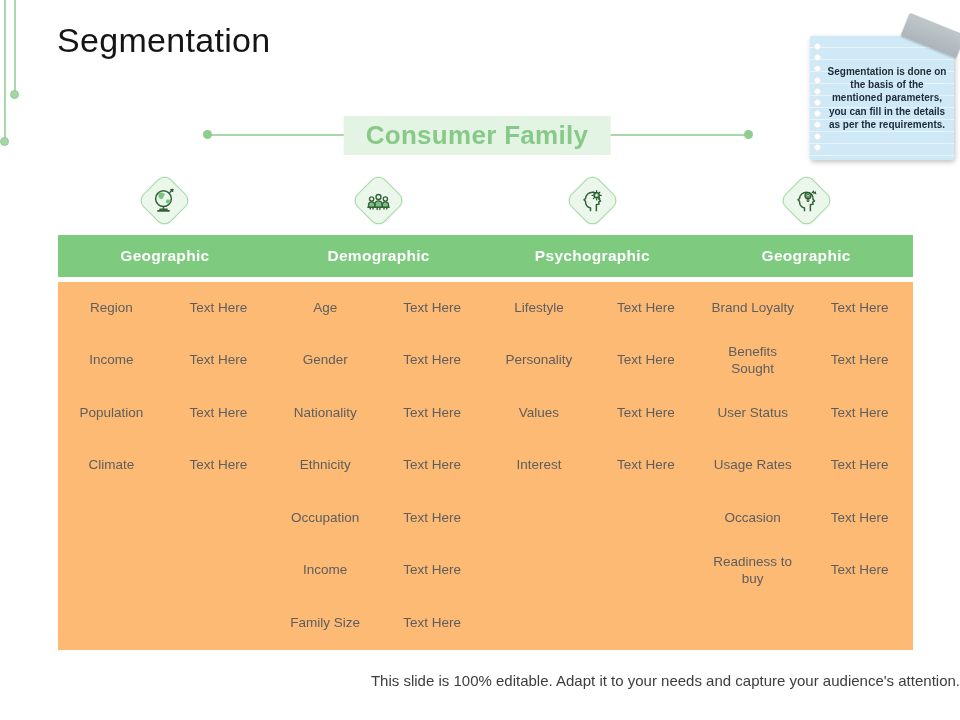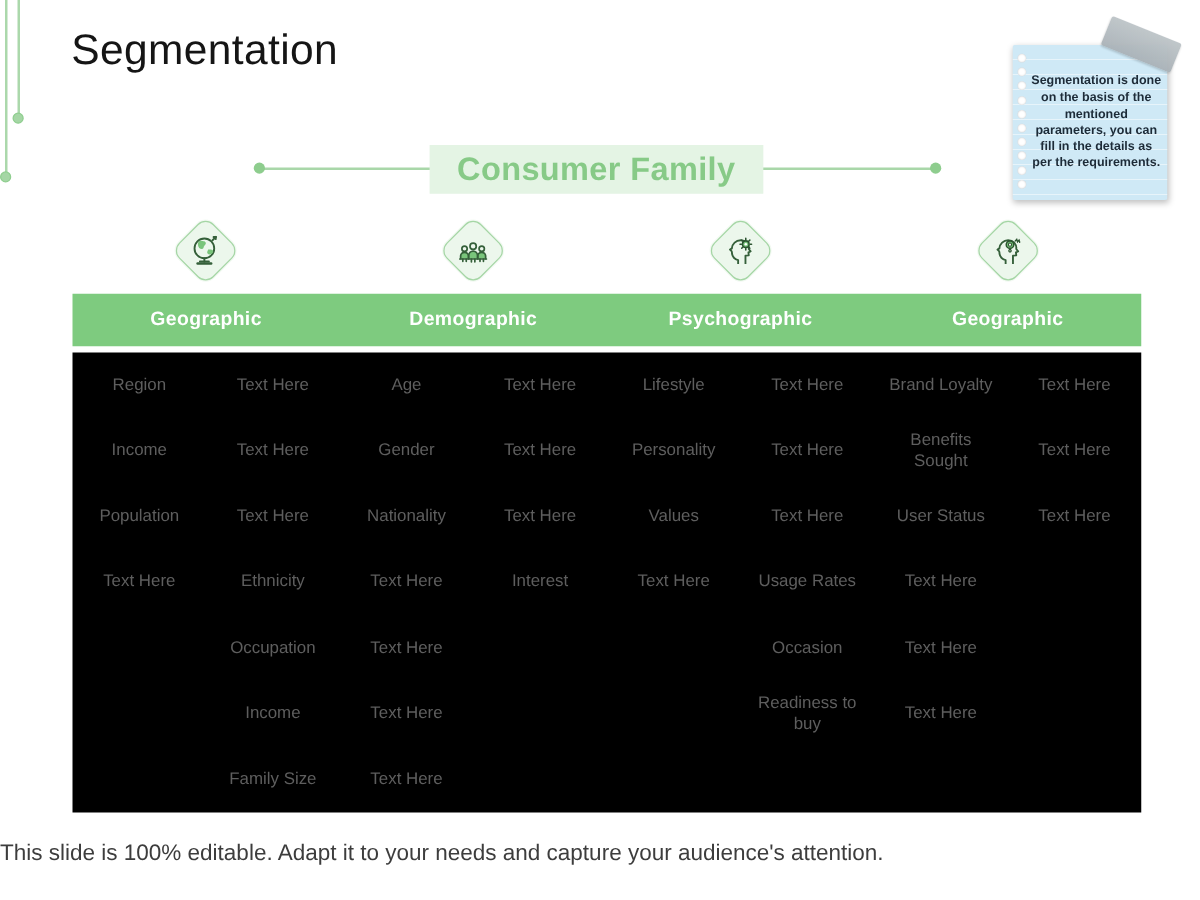--- a/index.html
+++ b/index.html
@@ -44,29 +44,29 @@
     box-shadow:0 0 0 1px rgba(165,214,165,.15);
   }
   .diamond .icon{transform:rotate(-45deg);width:30px;height:30px;display:block;}
   .diamond svg{width:30px;height:30px;display:block;}
 
   
   .seg-table{position:absolute;left:58px;top:235px;width:855px;}
   .thead{display:grid;grid-template-columns:repeat(4,1fr);height:42px;background:#7ecb7f;}
   .th{display:flex;align-items:center;justify-content:center;
       color:#ffffff;font-weight:bold;font-size:15.5px;letter-spacing:.3px;}
-  .tbody{margin-top:5px;background:#000000;
+  .tbody{margin-top:5px;background:#fdba74;
       display:grid;grid-template-columns:repeat(8,1fr);grid-auto-rows:52.5px;}
   .cell{display:flex;align-items:center;justify-content:center;
       font-size:13.5px;color:#5e5e5e;text-align:center;line-height:1.25;}
   .cell span{max-width:88px;}
 
   
   .note{
-    position:absolute;left:810px;top:36px;width:124px;height:124px;z-index:3;
+    position:absolute;left:810px;top:36px;width:144px;height:124px;z-index:3;
     background:#cfe9f6;border-radius:2px;
     background-image:repeating-linear-gradient(180deg,
         rgba(255,255,255,0) 0px, rgba(255,255,255,0) 11px,
         rgba(255,255,255,.5) 11px, rgba(255,255,255,.5) 12px);
     box-shadow:1px 2px 5px rgba(0,0,0,.25);
   }
   .note-tape{
     position:absolute;top:-13px;right:-9px;width:60px;height:25px;
     background:linear-gradient(180deg,#bdc4c8 0%,#aab2b7 100%);
     transform:rotate(22deg);border-radius:2px;opacity:.95;
@@ -76,22 +76,22 @@
   .note-holes .hole{width:7px;height:7px;border-radius:50%;background:#ffffff;
       box-shadow:inset 0 0 1.5px rgba(0,0,0,.25);}
   .note-text{
     position:absolute;left:15px;right:5px;top:6px;bottom:6px;
     display:flex;align-items:center;justify-content:center;
     text-align:center;font-size:10px;line-height:1.32;color:#1d2b38;font-weight:bold;
   }
 
   
   .footer{
-    position:absolute;left:0;right:0;top:672px;text-align:left;
-    font-size:18px;color:#3d3d3d;
+    position:absolute;left:0;right:0;top:672px;text-align:right;
+    font-size:15px;color:#3d3d3d;
   }
 </style>
 </head>
 <body>
 
 <div class="vline l1"></div>
 <div class="vline l2"></div>
 <div class="dot d1"></div>
 <div class="dot d2"></div>
 
@@ -232,20 +232,23 @@
       </div>
       <div class="cell value-cell">Text Here</div>
       <div class="cell label-cell">
         <span>Values</span>
       </div>
       <div class="cell value-cell">Text Here</div>
       <div class="cell label-cell">
         <span>User Status</span>
       </div>
       <div class="cell value-cell">Text Here</div>
+      <div class="cell label-cell">
+        <span>Climate</span>
+      </div>
       <div class="cell value-cell">Text Here</div>
       <div class="cell label-cell">
         <span>Ethnicity</span>
       </div>
       <div class="cell value-cell">Text Here</div>
       <div class="cell label-cell">
         <span>Interest</span>
       </div>
       <div class="cell value-cell">Text Here</div>
       <div class="cell label-cell">

